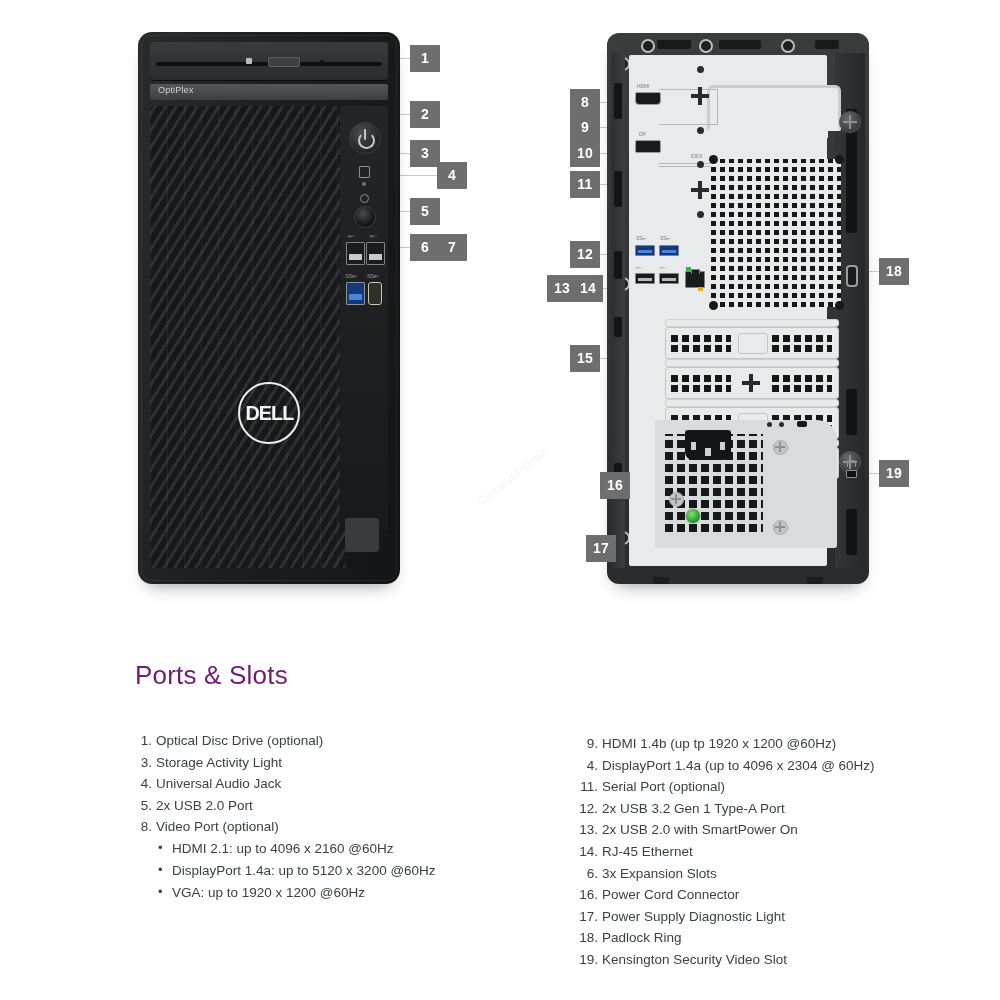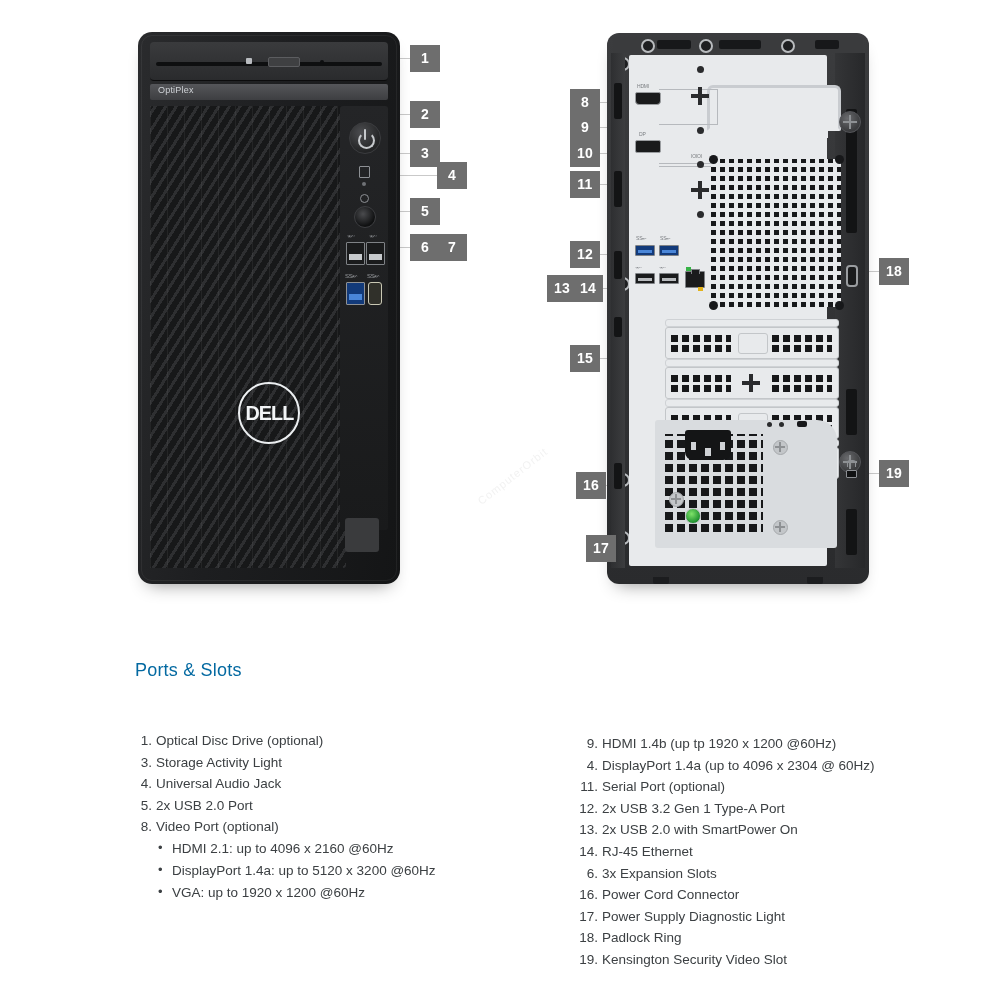--- a/index.html
+++ b/index.html
@@ -390,21 +390,21 @@
     font-size:11px; color:#f2f2f2;
     transform: rotate(-38deg);
     font-family:"Liberation Sans", sans-serif;
     letter-spacing:1px;
     z-index:2;
   }
 
   
   .section-title{
     position:absolute; left:135px; top:660px;
-    font-size:18px; font-weight:normal; color:#0369a1;
+    font-size:26px; font-weight:normal; color:#701a75;
     letter-spacing:.2px;
   }
   .list-col{
     position:absolute; font-size:13.5px; line-height:21.6px; color:#3c4043;
   }
   .list-col.left{ left:138px; top:730px; width:410px; }
   .list-col.right{ left:578px; top:733px; width:400px; }
   .li{ white-space:nowrap; }
   .li .num{ display:inline-block; text-align:right; }
   .list-col.left .li > .num{ width:14px; margin-right:4px; }
@@ -612,21 +612,21 @@
 <div class="badge" style="left:437px; top:234px;">7</div>
 
 <div class="badge" style="left:570px; top:89px;">8</div>
 <div class="badge" style="left:570px; top:114px;">9</div>
 <div class="badge" style="left:570px; top:140px;">10</div>
 <div class="badge" style="left:570px; top:171px;">11</div>
 <div class="badge" style="left:570px; top:241px;">12</div>
 <div class="badge" style="left:547px; top:275px;">13</div>
 <div class="badge" style="left:573px; top:275px;">14</div>
 <div class="badge" style="left:570px; top:345px;">15</div>
-<div class="badge" style="left:576px; top:472px;">16</div>
+<div class="badge" style="left:600px; top:472px;">16</div>
 <div class="badge" style="left:570px; top:535px;margin-left:16px;">17</div>
 <div class="badge" style="left:879px; top:258px;">18</div>
 <div class="badge" style="left:879px; top:460px;">19</div>
 
 <div class="watermark">ComputerOrbit</div>
 
 <div class="section-title">Ports &amp; Slots</div>
 
 <div class="list-col left">
   <div class="li"><span class="num">1.</span><span>Optical Disc Drive (optional)</span></div>

